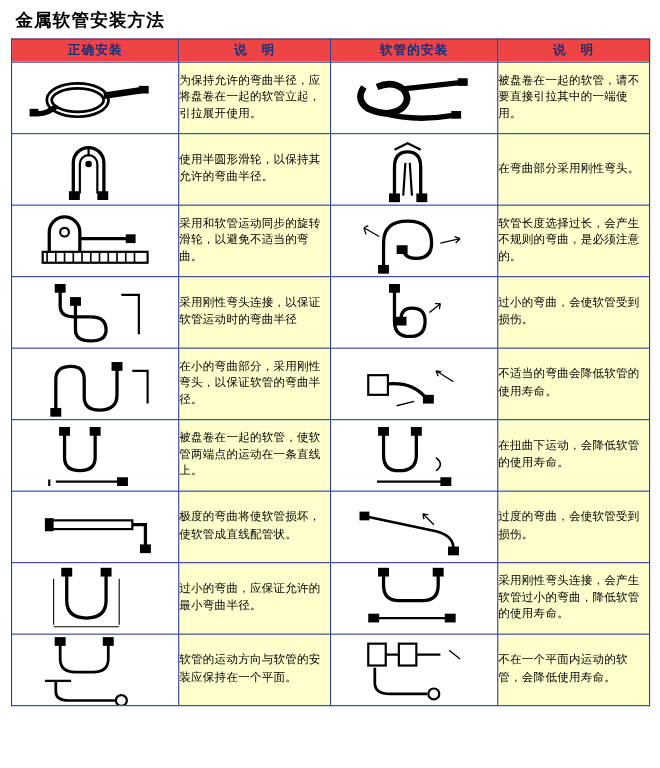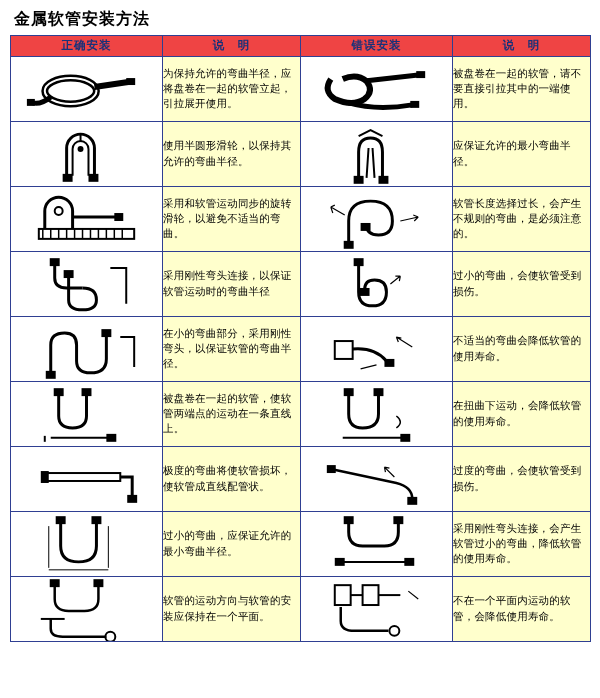--- a/index.html
+++ b/index.html
@@ -84,21 +84,21 @@
     <colgroup>
       <col class="img-col">
         <col class="txt-col">
         <col class="img-col">
         <col class="txt-col">
     </colgroup>
     <thead>
       <tr>
         <th>正确安装</th>
         <th>说　明</th>
-        <th>错误安装</th>
+        <th>软管的安装</th>
         <th>说　明</th>
       </tr>
     </thead>
     <tbody>
 
       <tr class="row-h">
         <td class="img-cell">
           <svg class="sketch" viewBox="0 0 152 64">
             <ellipse cx="60" cy="34" rx="26" ry="13" fill="none" stroke="#000" stroke-width="7"></ellipse>
             <ellipse cx="60" cy="34" rx="26" ry="13" fill="none" stroke="#fff" stroke-width="2"></ellipse>
@@ -135,21 +135,21 @@
         <td class="txt-cell">使用半圆形滑轮，以保持其允许的弯曲半径。</td>
         <td class="img-cell">
           <svg class="sketch" viewBox="0 0 152 64">
             <path d="M58 56 L58 30 Q58 16 70 16 Q82 16 82 30 L82 56" fill="none" stroke="#000" stroke-width="3"></path>
             <path d="M66 56 L68 26 M74 56 L72 26" fill="none" stroke="#000" stroke-width="2"></path>
             <rect x="53" y="54" width="10" height="8" fill="#000"></rect>
             <rect x="78" y="54" width="10" height="8" fill="#000"></rect>
             <path d="M58 14 L70 8 L82 14" fill="none" stroke="#000" stroke-width="2"></path>
           </svg>
         </td>
-        <td class="txt-cell">应保证允许的最小弯曲半径。</td>
+        <td class="txt-cell">在弯曲部分采用刚性弯头。</td>
       </tr>
 
       <tr class="row-h">
         <td class="img-cell">
           <svg class="sketch" viewBox="0 0 152 64">
             <path d="M34 42 L34 24 A14 14 0 0 1 62 24 L62 42" fill="none" stroke="#000" stroke-width="3"></path>
             <circle cx="48" cy="24" r="4" fill="none" stroke="#000" stroke-width="2"></circle>
             <rect x="28" y="42" width="96" height="10" fill="none" stroke="#000" stroke-width="2"></rect>
             <path d="M32 42 L32 52 M40 42 L40 52 M48 42 L48 52 M56 42 L56 52 M64 42 L64 52 M72 42 L72 52 M80 42 L80 52 M88 42 L88 52 M96 42 L96 52 M104 42 L104 52 M112 42 L112 52" stroke="#000" stroke-width="1.5"></path>
             <path d="M62 30 L106 30" stroke="#000" stroke-width="3" fill="none"></path>

